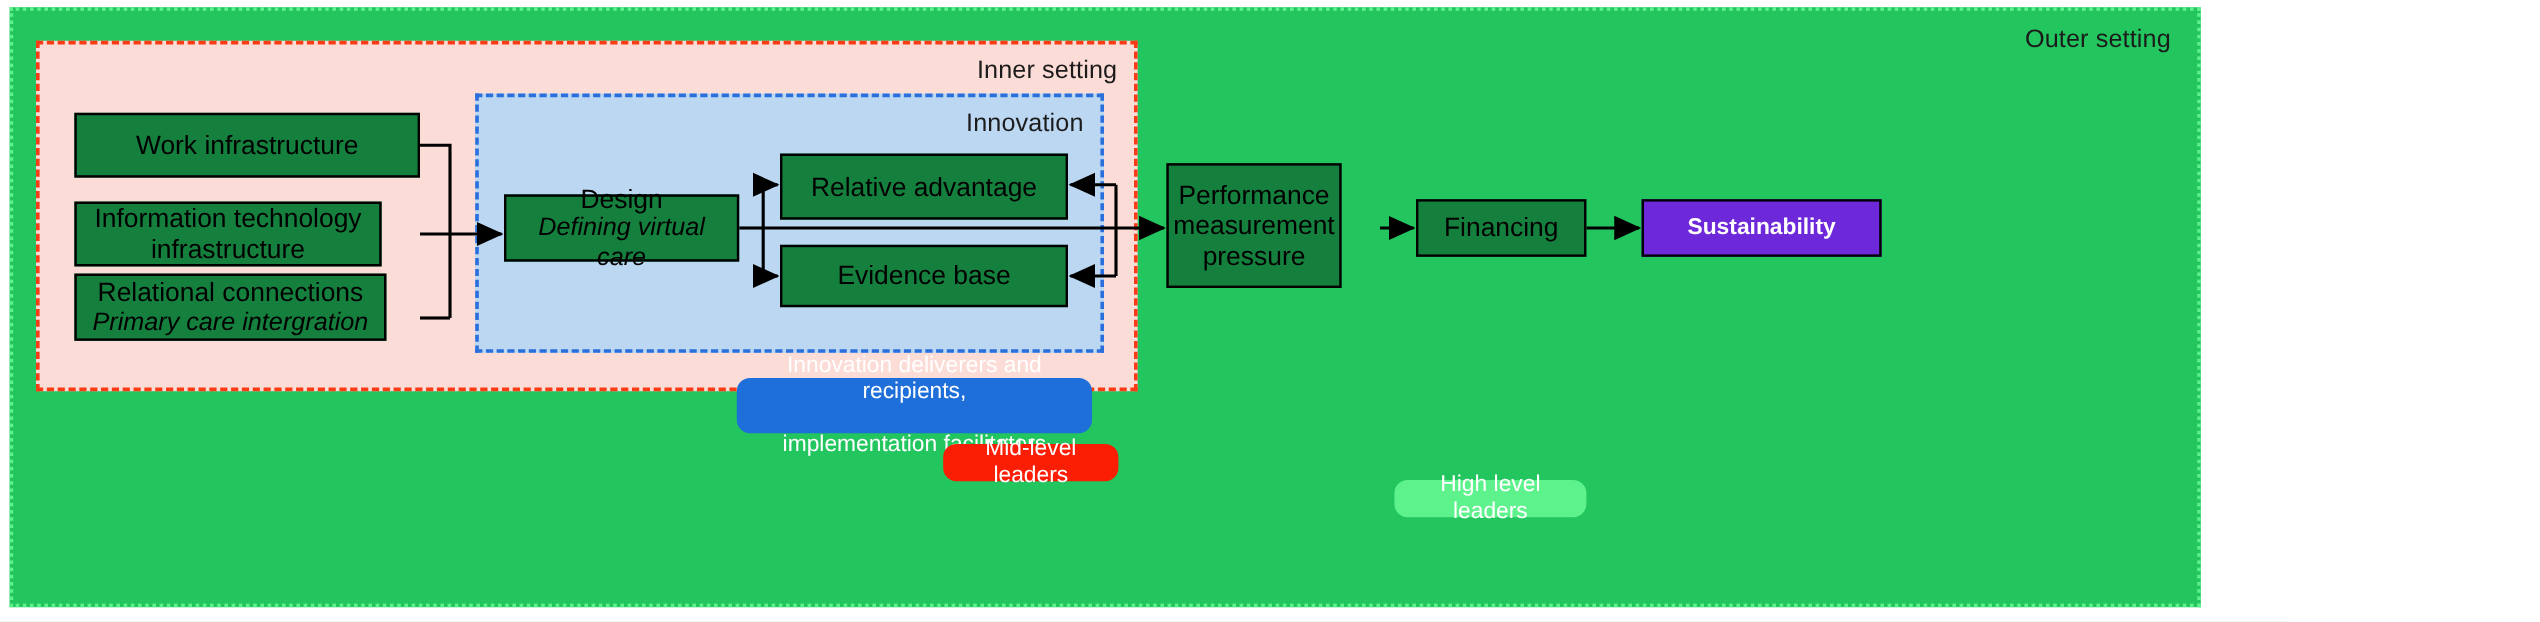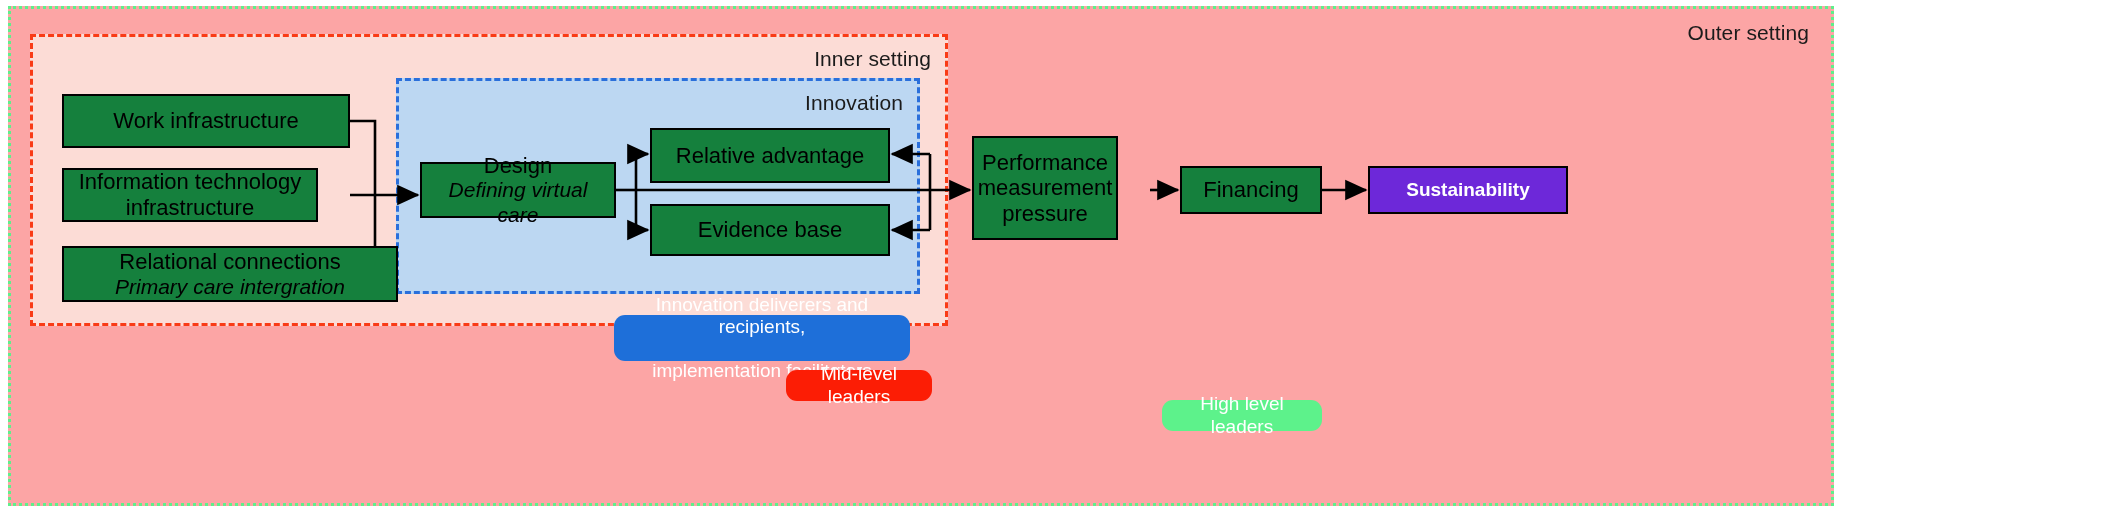--- a/index.html
+++ b/index.html
@@ -21,21 +21,21 @@
   
   .region {
     position: absolute;
     box-sizing: border-box;
   }
   #outer-setting {
     left: 8px;
     top: 6px;
     width: 1826px;
     height: 500px;
-    background: #fca5a5;
+    background: #22c55e;
     border: 3px dotted #5ef08a;
   }
   #inner-setting {
     left: 30px;
     top: 34px;
     width: 918px;
     height: 292px;
     background: #fcdcd6;
     border: 3px dashed #f93b16;
   }
@@ -82,21 +82,21 @@
   .node.filled {
     background: #6d28d9;
     border-color: #000000;
     color: #ffffff;
     font-weight: bold;
     font-size: 19px;
   }
 
   #node-work-infrastructure      { left: 62px;  top: 94px;  width: 288px; height: 54px; }
   #node-it-infrastructure        { left: 62px;  top: 168px; width: 256px; height: 54px; }
-  #node-relational-connections   { left: 62px;  top: 246px; width: 336px; height: 56px; }
+  #node-relational-connections   { left: 62px;  top: 228px; width: 260px; height: 56px; }
   #node-design                   { left: 420px; top: 162px; width: 196px; height: 56px; }
   #node-relative-advantage       { left: 650px; top: 128px; width: 240px; height: 55px; }
   #node-evidence-base            { left: 650px; top: 204px; width: 240px; height: 52px; }
   #node-performance-pressure     { left: 972px; top: 136px; width: 146px; height: 104px; }
   #node-financing                { left: 1180px;top: 166px; width: 142px; height: 48px; }
   #node-sustainability           { left: 1368px;top: 166px; width: 200px; height: 48px; }
 
   
   .badge {
     position: absolute;

